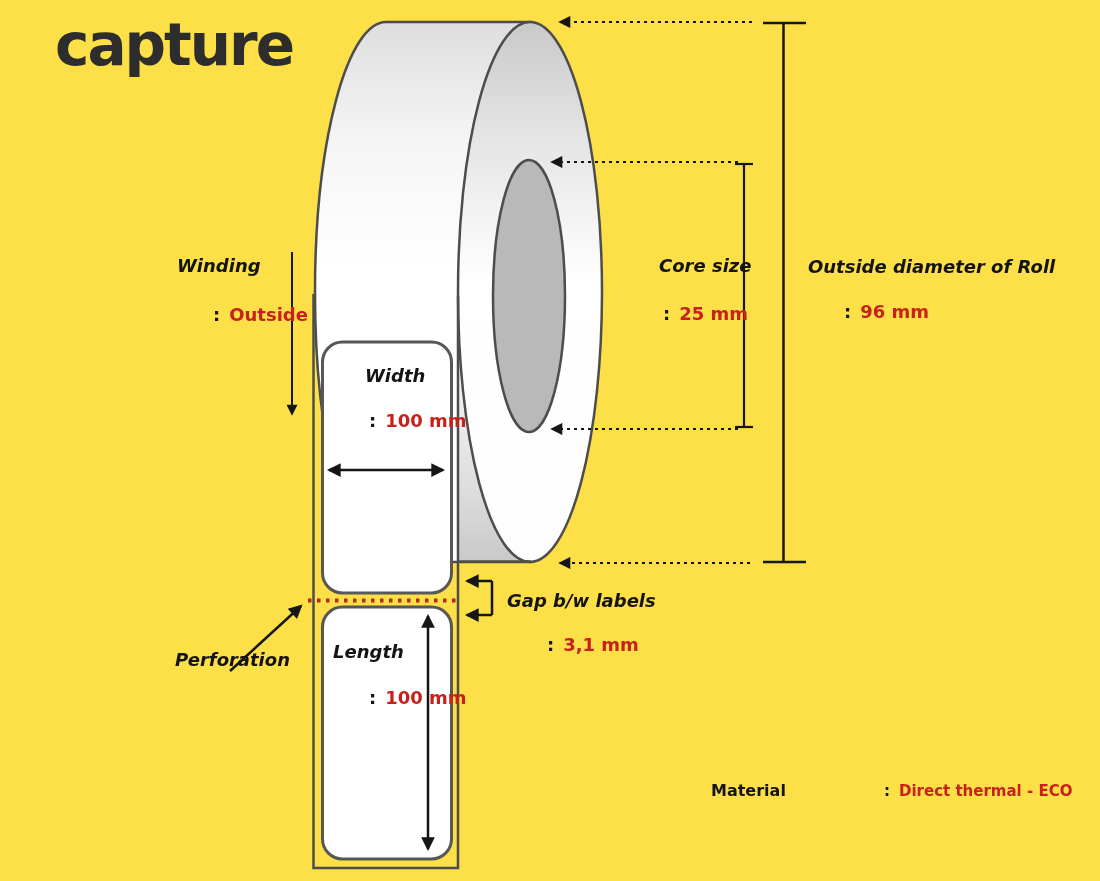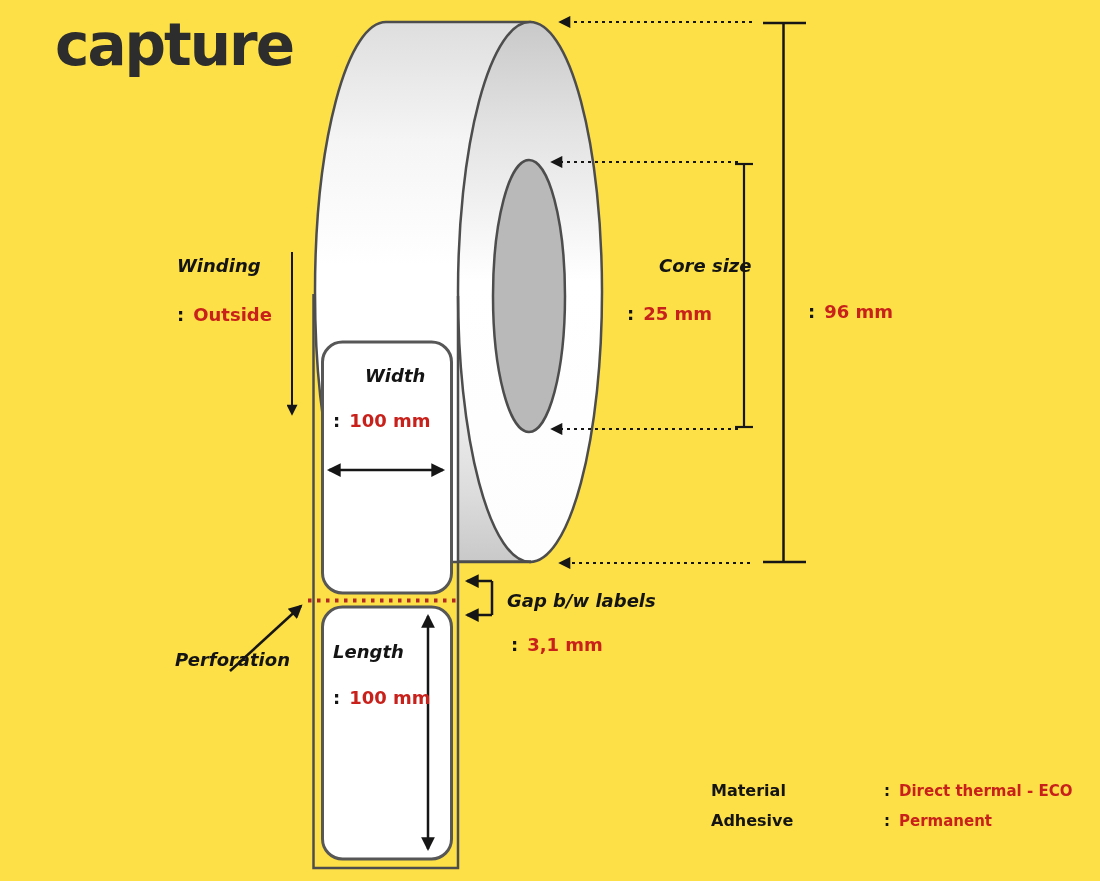--- a/index.html
+++ b/index.html
@@ -32,21 +32,21 @@
     font-size: 18px; color: var(--text-black); white-space: nowrap;
   }
   .item-label { font-weight: bold; margin-right: 6px; }
 
   .ann-label {
     position: absolute; font-size: 18px; font-weight: bold;
     color: var(--text-black); white-space: nowrap; line-height: 1.2; font-style: italic;
   }
   .ann-value {
     position: absolute; font-size: 18px; font-weight: bold;
-    color: var(--text-black); white-space: nowrap; line-height: 1.2;
+    color: var(--text-black); white-space: nowrap; line-height: 1.2; margin-left: 36px;
   }
   .colon { color: var(--text-black); margin-right: 9px; }
   .red { color: var(--accent-red); }
 
   .specs { position: absolute; left: 711px; top: 781px; }
   .spec-row { display: flex; align-items: baseline; height: 30px; }
   .spec-label {
     width: 173px; font-size: 16px; font-weight: bold;
     color: var(--text-black); white-space: nowrap;
   }
@@ -138,20 +138,21 @@
   <div class="ann-label" style="left:177px; top:255px;">Winding</div>
   <div class="ann-value" style="left:177px; top:304px;">
     <span class="colon">:</span><span class="red">Outside</span>
   </div>
 
   <div class="ann-label" style="left:627px; top:255px;margin-left:32px;">Core size</div>
   <div class="ann-value" style="left:627px; top:303px;">
     <span class="colon">:</span><span class="red">25 mm</span>
   </div>
 
+  <div class="ann-label" style="left:808px; top:256px;">Outside diameter of Roll</div>
   <div class="ann-value" style="left:808px; top:301px;">
     <span class="colon">:</span><span class="red">96 mm</span>
   </div>
 
   <div class="ann-label" style="left:333px; top:365px;margin-left:32px;">Width</div>
   <div class="ann-value" style="left:333px; top:410px;">
     <span class="colon">:</span><span class="red">100 mm</span>
   </div>
 
   <div class="ann-label" style="left:333px; top:641px;">Length</div>
@@ -166,21 +167,15 @@
 
   <div class="ann-label" style="left:175px; top:649px;">Perforation</div>
 
   <div class="specs">
     <div class="spec-row">
       <div class="spec-label">Material</div>
       <div class="spec-value">
         <span class="colon">:</span><span class="red">Direct thermal - ECO</span>
       </div>
     </div>
-    <div class="spec-row">
-      <div class="spec-label">Adhesive</div>
-      <div class="spec-value">
-        <span class="colon">:</span><span class="red">Permanent</span>
-      </div>
-    </div>
   </div>
 
 </div>
 
 </body></html>

